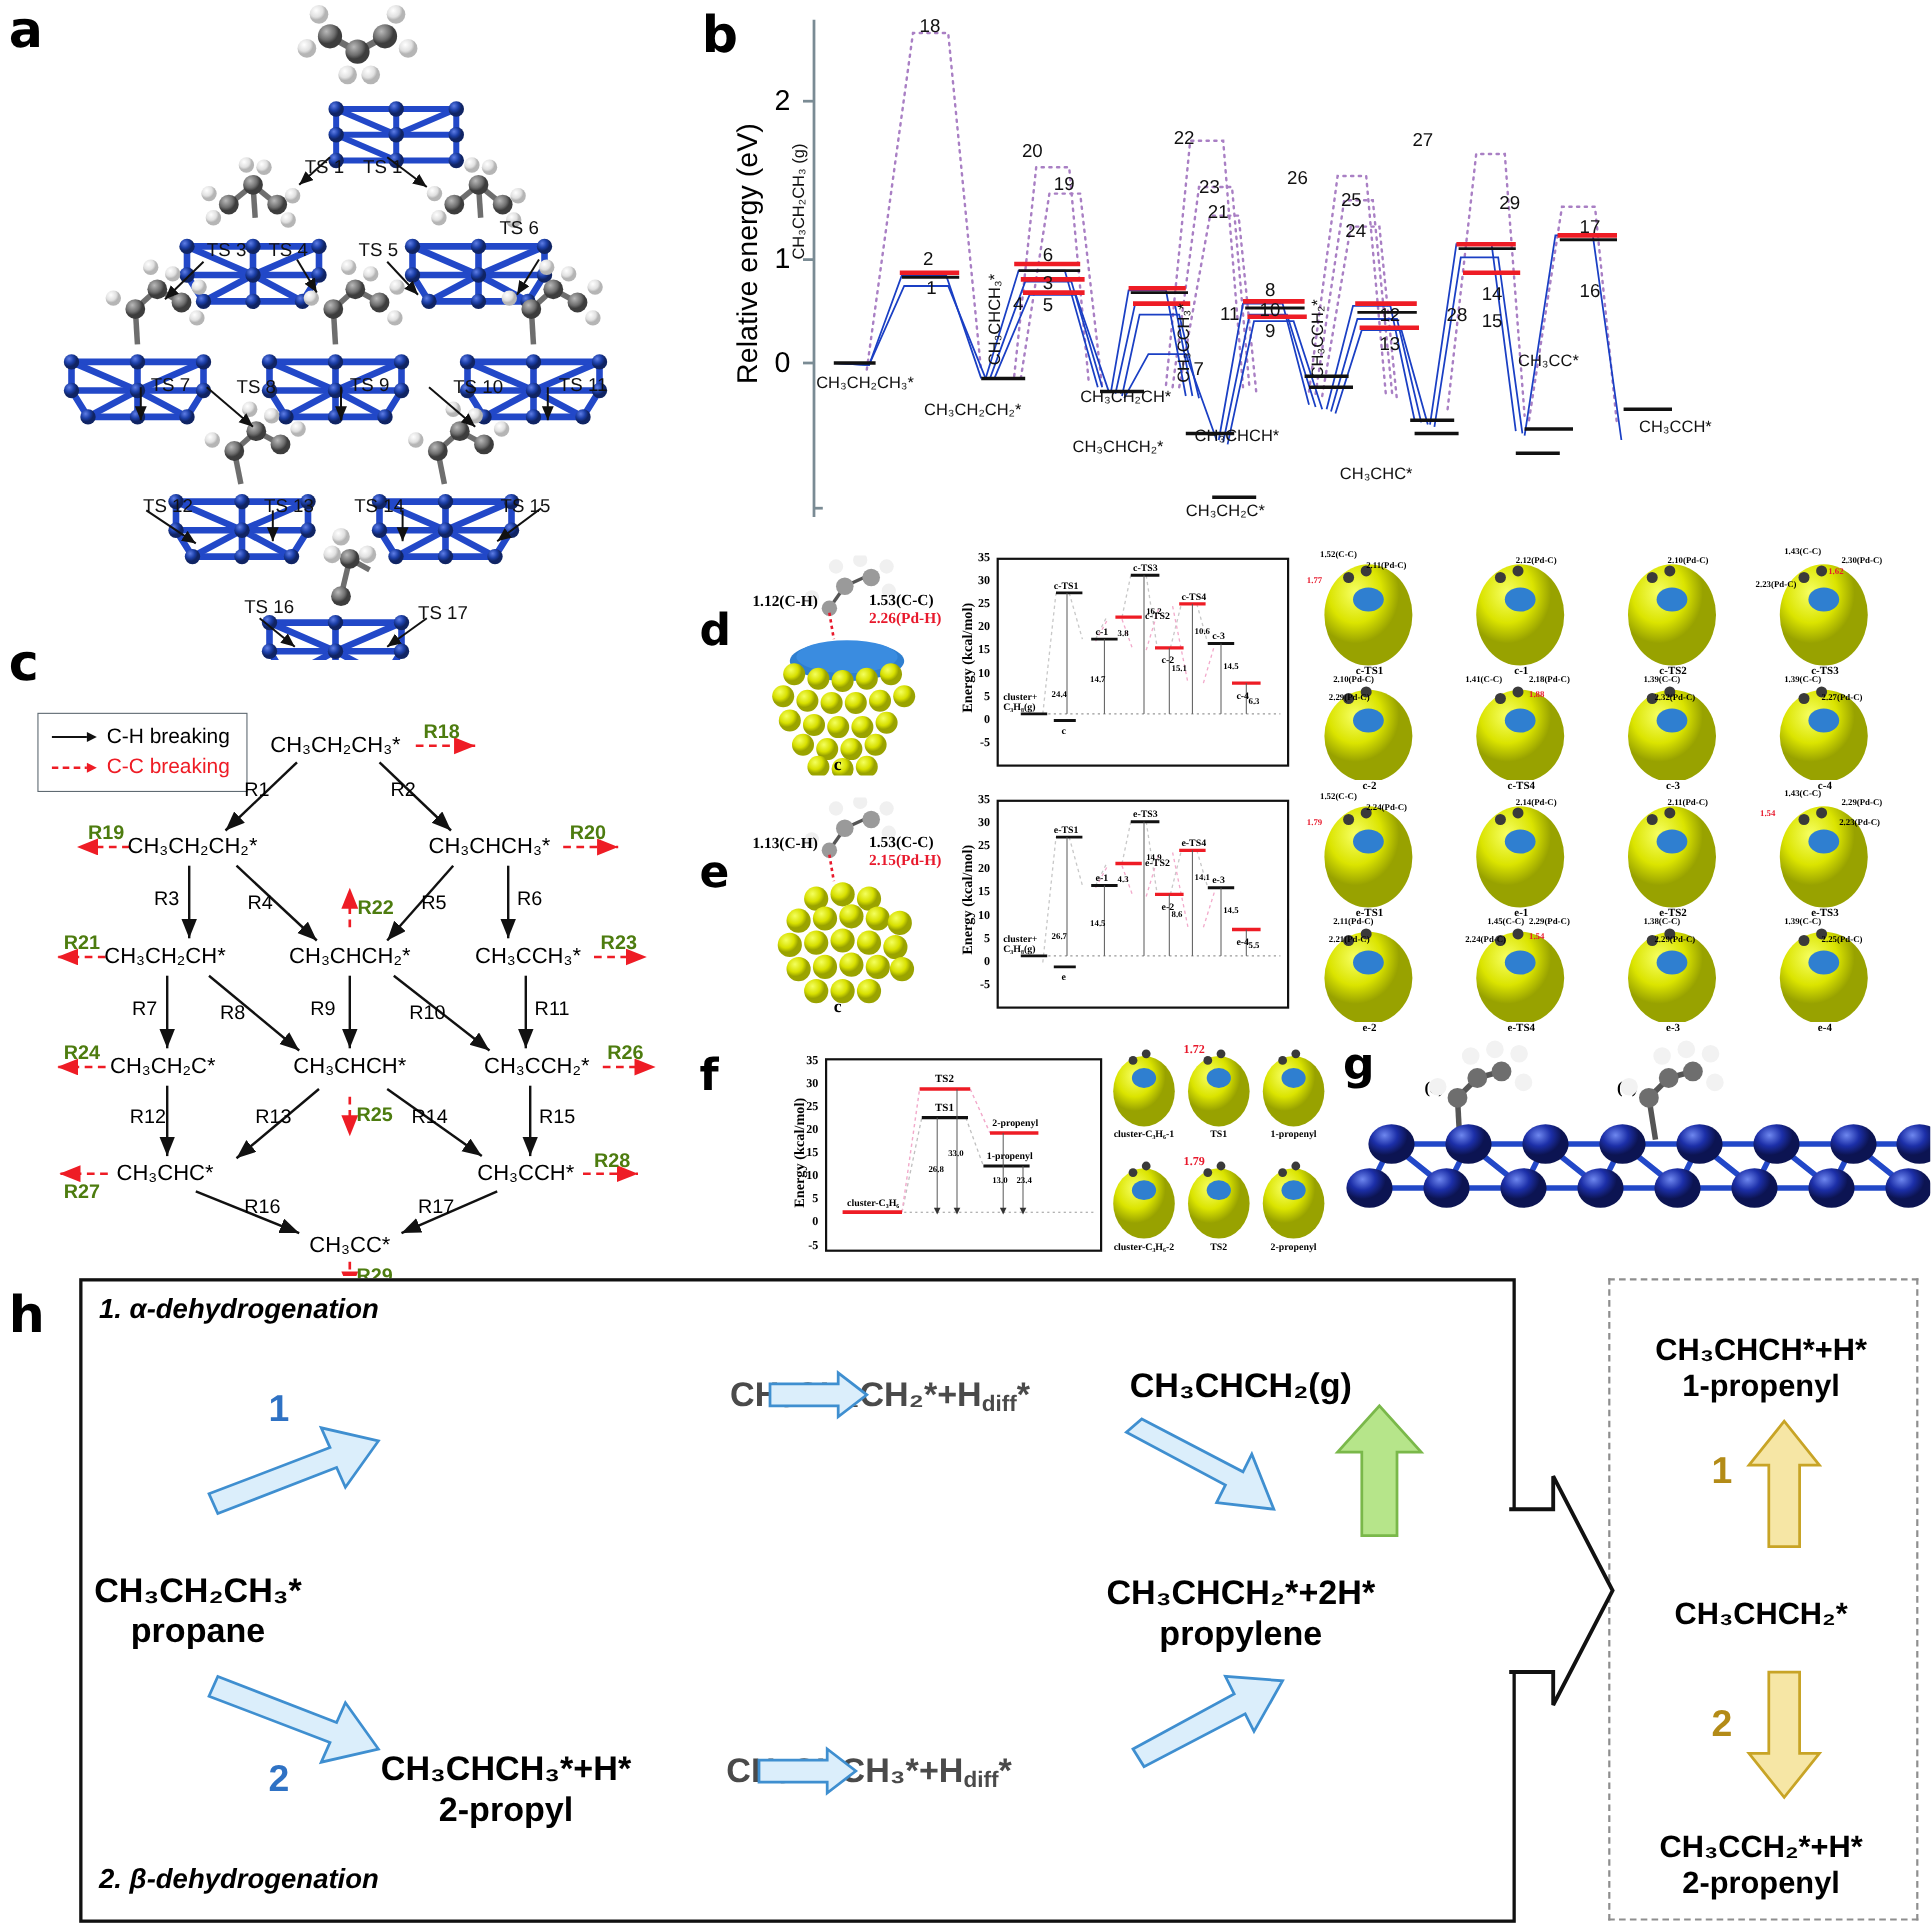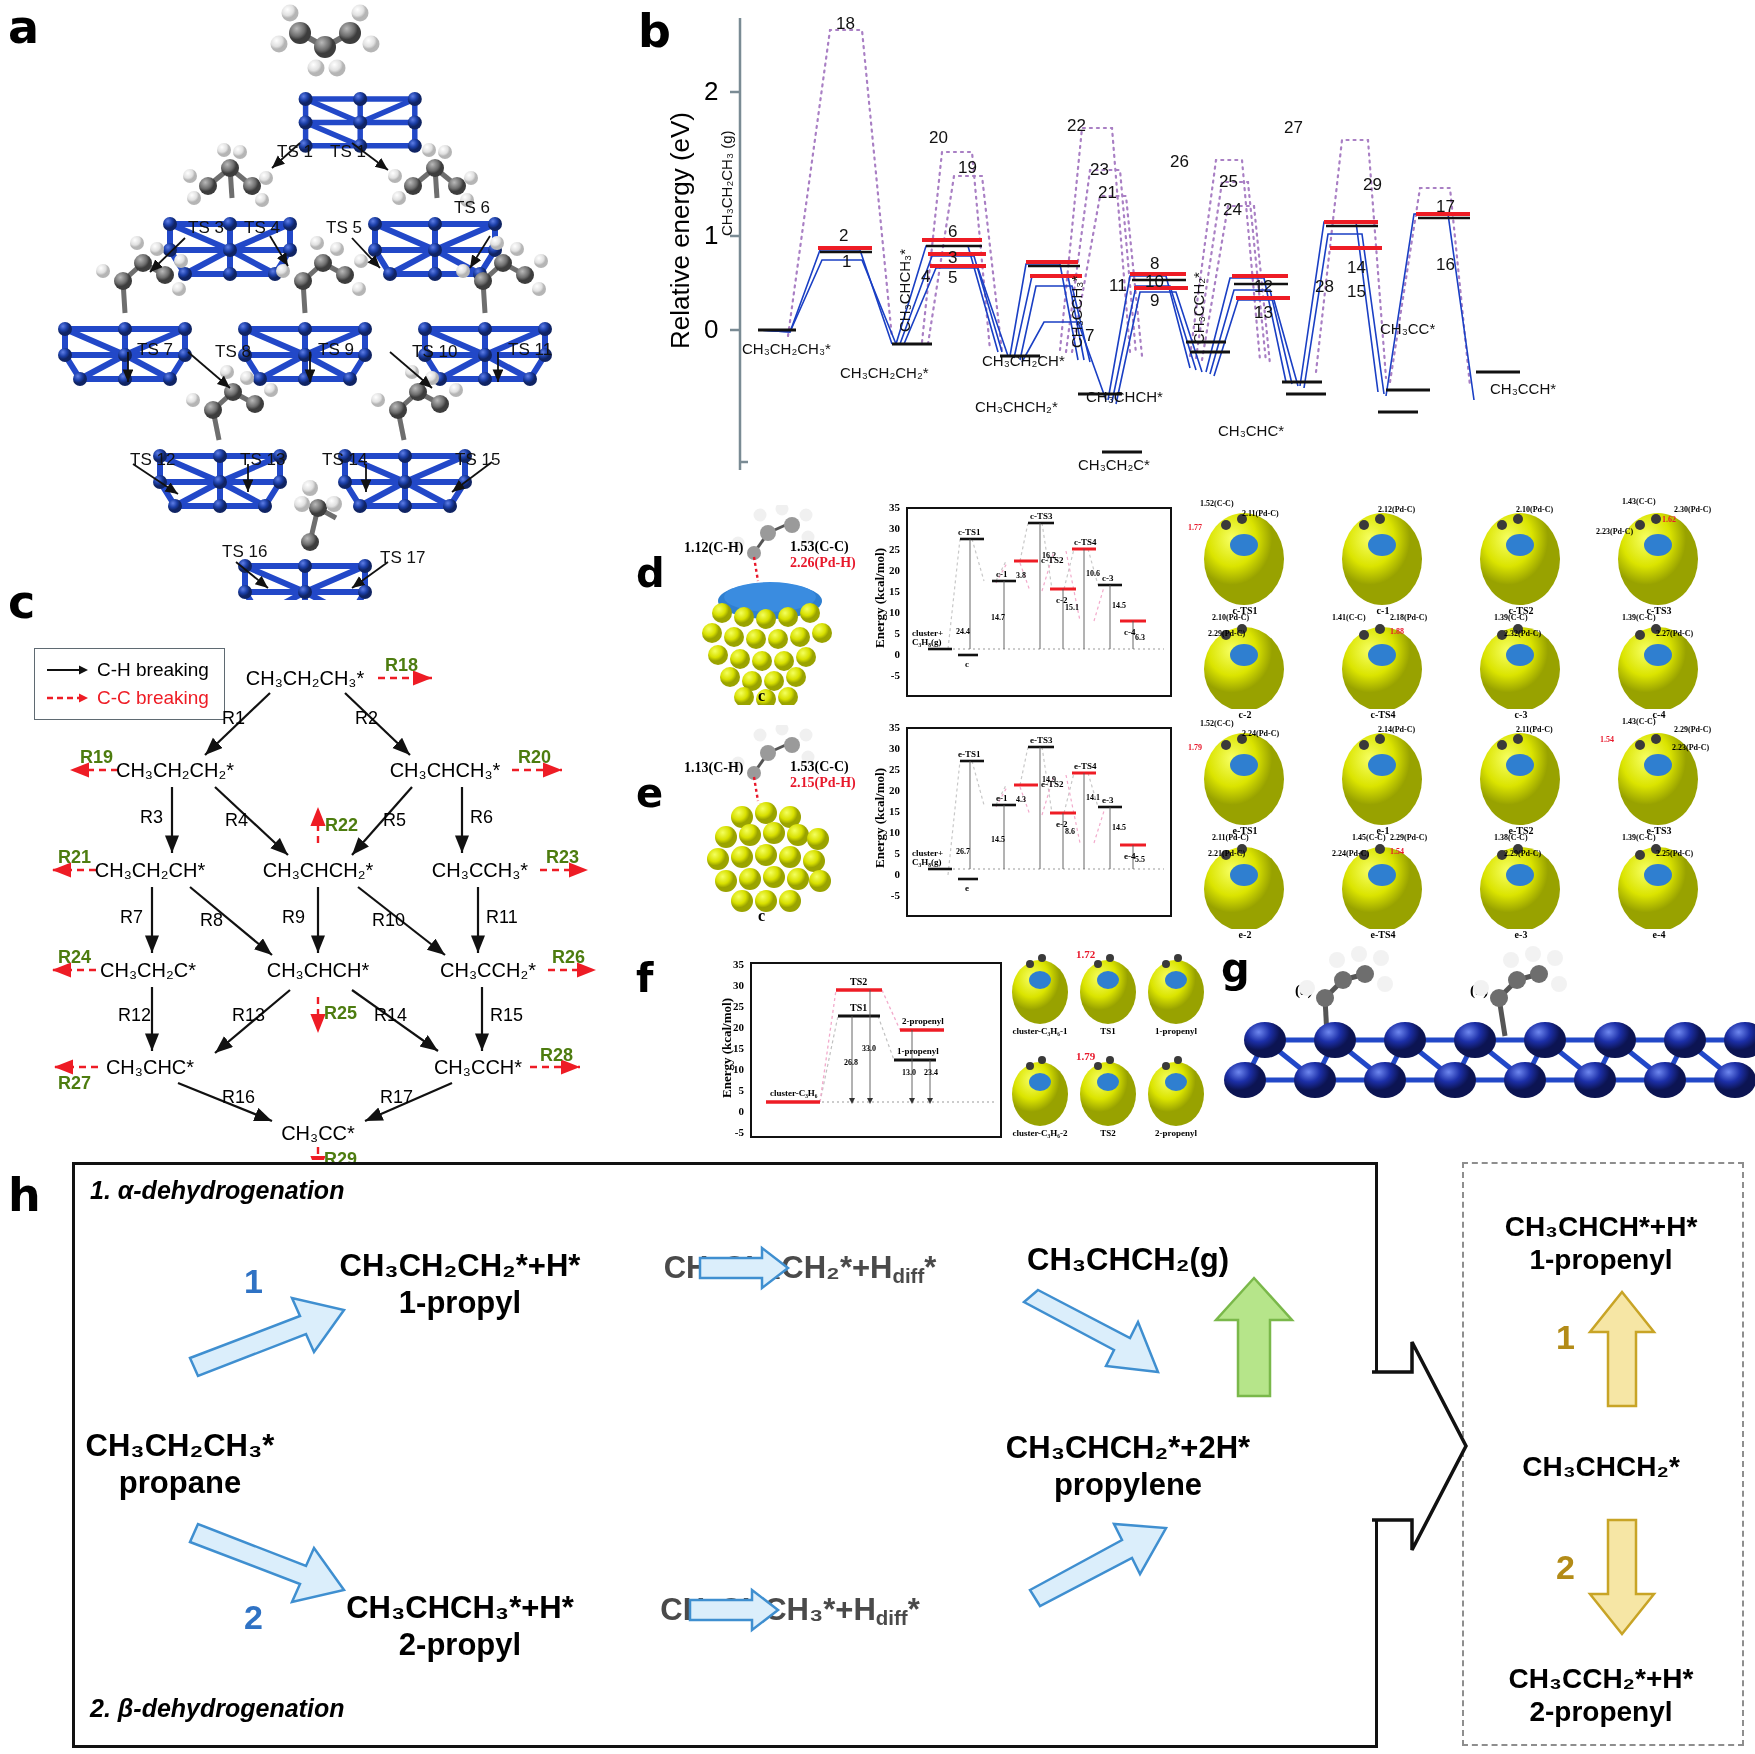--- a/index.html
+++ b/index.html
@@ -1206,24 +1206,20 @@
   <div class="h-dashed" style="left:1462px;top:12px;width:278px;height:580px;"></div>
 
   <div class="h-head" style="left:90px;top:26px;">1. α-dehydrogenation</div>
   <div class="h-head" style="left:90px;top:544px;">2. β-dehydrogenation</div>
 
   <div class="h-species" style="left:180px;top:278px;">
     <span>CH₃CH₂CH₃*</span><br>
     <span>propane</span>
   </div>
 
-  <div class="h-species" style="left:460px;top:98px;">
-    <span>CH₃CH₂CH₂*+H*</span><br>
-    <span>1-propyl</span>
-  </div>
 
   <div class="h-species grey" style="left:800px;top:100px;">
     <span>CH₃CH₂CH₂*+H</span><sub>diff</sub><span>*</span>
   </div>
 
   <div class="h-species" style="left:460px;top:440px;">
     <span>CH₃CHCH₃*+H*</span><br>
     <span>2-propyl</span>
   </div>
   <div class="h-species grey" style="left:790px;top:442px;">

